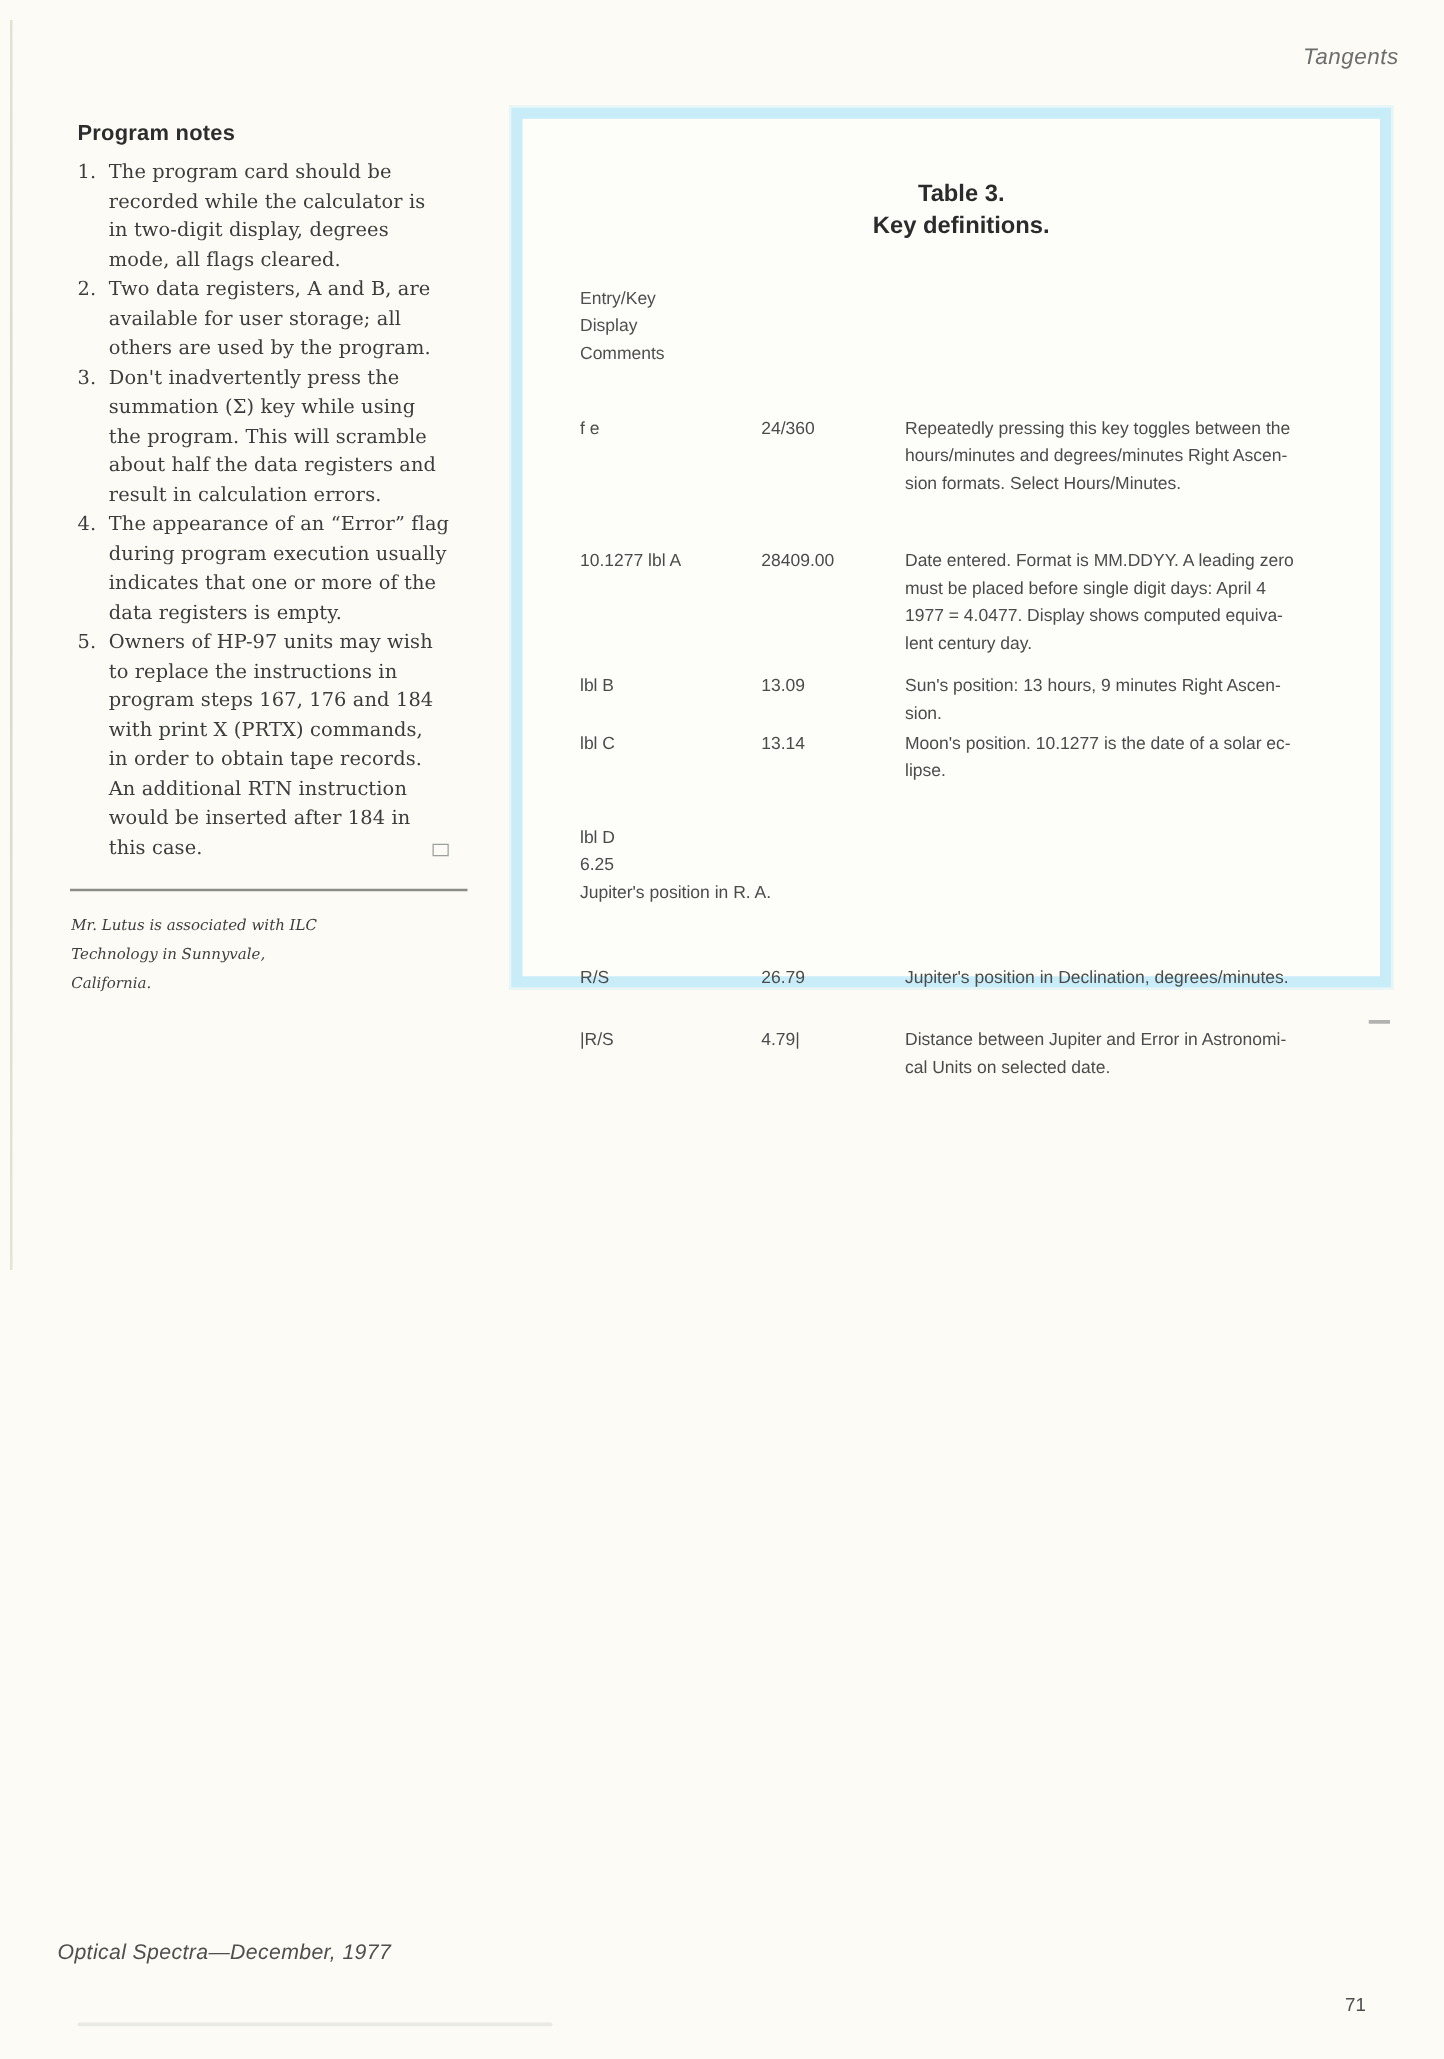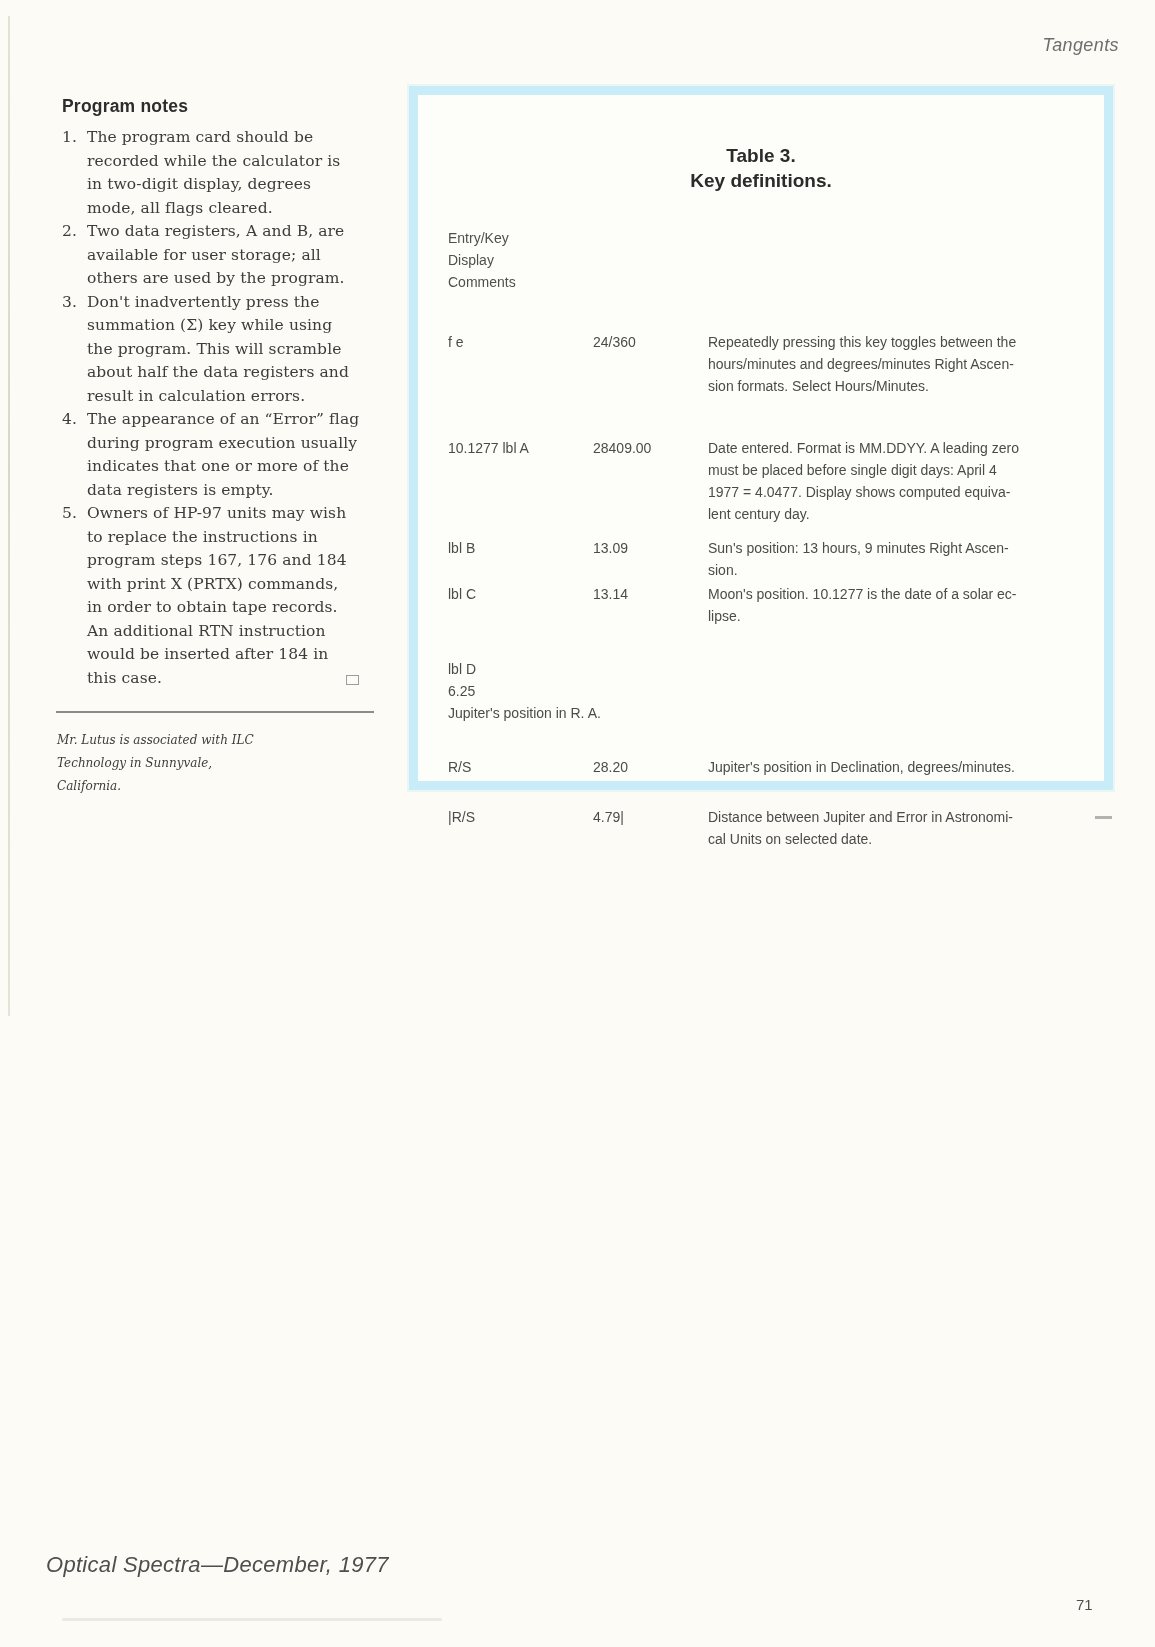--- a/index.html
+++ b/index.html
@@ -57,42 +57,43 @@
     font-family:"DejaVu Serif", serif; font-style:italic;
     font-size:12px; line-height:23px; color:#3d3d3d;
     white-space:pre-line;
   }
 
   
   .table-panel {
     position:absolute; left:409px; top:86px; width:704px; height:704px;
     border:9px solid #c8edf8; background:#fdfdf9;
     box-shadow:0 0 0 2px rgba(200,237,248,0.35);
+    padding-left:16px;
   }
   .tbl-title {
     margin-top:48px; text-align:center;
     font-weight:bold; font-size:19px; line-height:25px; color:#2b2b2b;
   }
   .tbl-row { display:flex; margin-left:30px; padding-right:30px; font-size:14px; color:#4b4b4b; }
   .tbl-head { margin-top:34px; color:#4f4f4f;flex-direction:column; }
   .c-entry   { width:145px; flex:none; line-height:22px; }
   .c-display { width:115px; flex:none; line-height:22px; }
   .c-comments{ width:350px; flex:none; line-height:22px; white-space:pre-line; }
   .r1 { margin-top:38px; }
   .r2 { margin-top:40px; }
   .r3 { margin-top:12px; }
   .r4 { margin-top:2px;  }
   .r5 { margin-top:31px;flex-direction:column; }
-  .r6 { margin-top:32px; }
+  .r6 { margin-top:46px; }
   .r7 { margin-top:28px; }
 
   
   .footer-left {
     position:absolute; left:46px; top:1552px;
-    font-style:italic; font-size:22px; color:#4e4e4e; letter-spacing:0.3px;
+    font-style:italic; font-size:17px; color:#4e4e4e; letter-spacing:0.3px;
   }
   .page-number {
     position:absolute; left:1076px; top:1596px;
     font-size:15px; color:#4f4f4f;
   }
 </style>
 </head>
 <body>
 
 <div class="left-edge-line"></div>
@@ -188,21 +189,21 @@
     <div class="c-comments">Moon's position. 10.1277 is the date of a solar ec-
 lipse.</div>
   </div>
   <div class="tbl-row r5">
     <div class="c-entry">lbl D</div>
     <div class="c-display">6.25</div>
     <div class="c-comments">Jupiter's position in R. A.</div>
   </div>
   <div class="tbl-row r6">
     <div class="c-entry">R/S</div>
-    <div class="c-display">28.20</div>
+    <div class="c-display">26.79</div>
     <div class="c-comments">Jupiter's position in Declination, degrees/minutes.</div>
   </div>
   <div class="tbl-row r7">
     <div class="c-entry">|R/S</div>
     <div class="c-display">4.79|</div>
     <div class="c-comments">Distance between Jupiter and Error in Astronomi-
 cal Units on selected date.</div>
   </div>
 </div>
 

